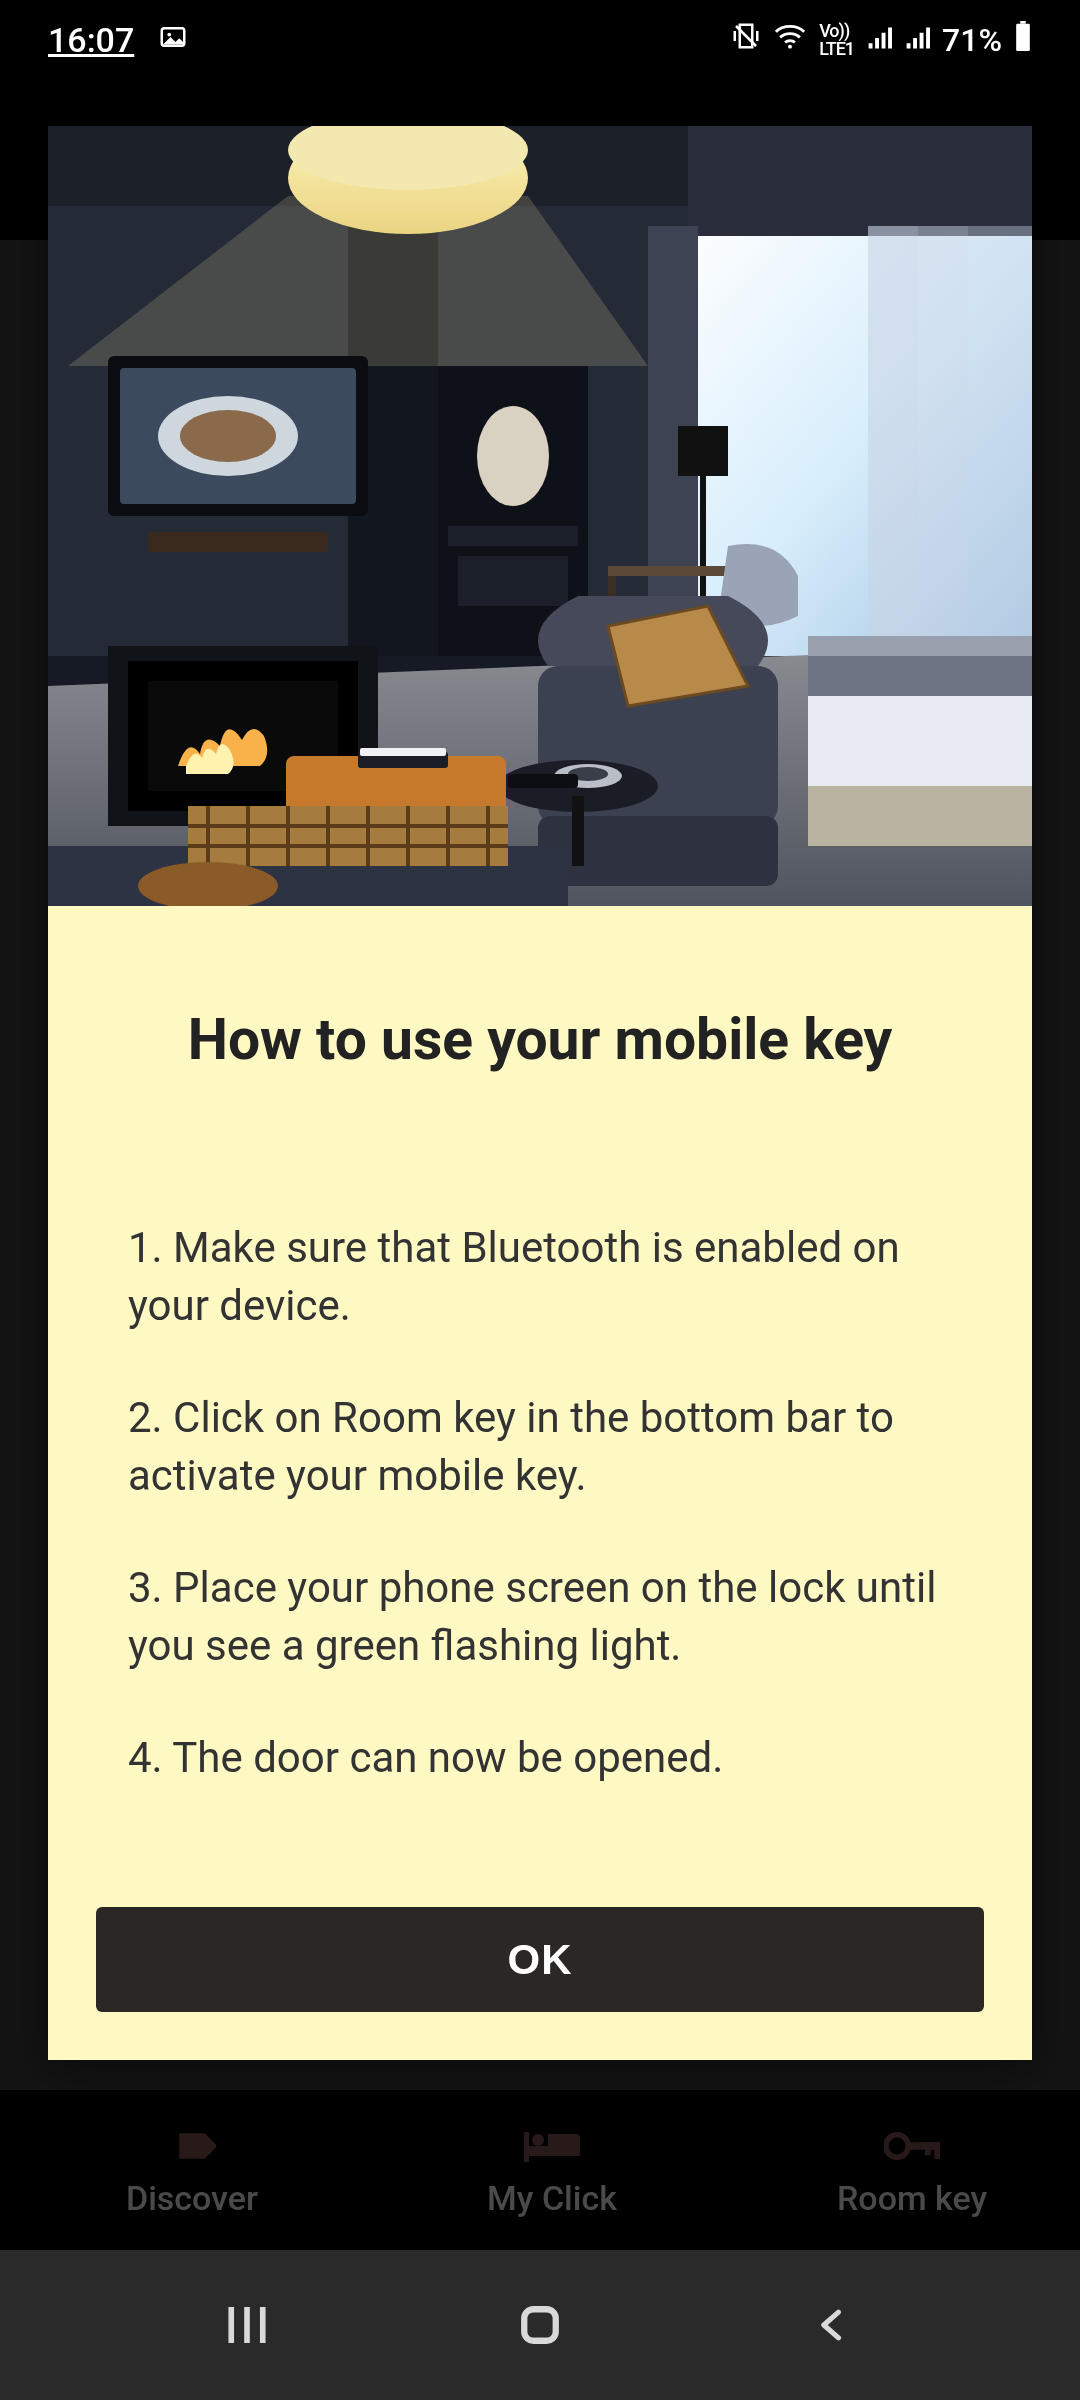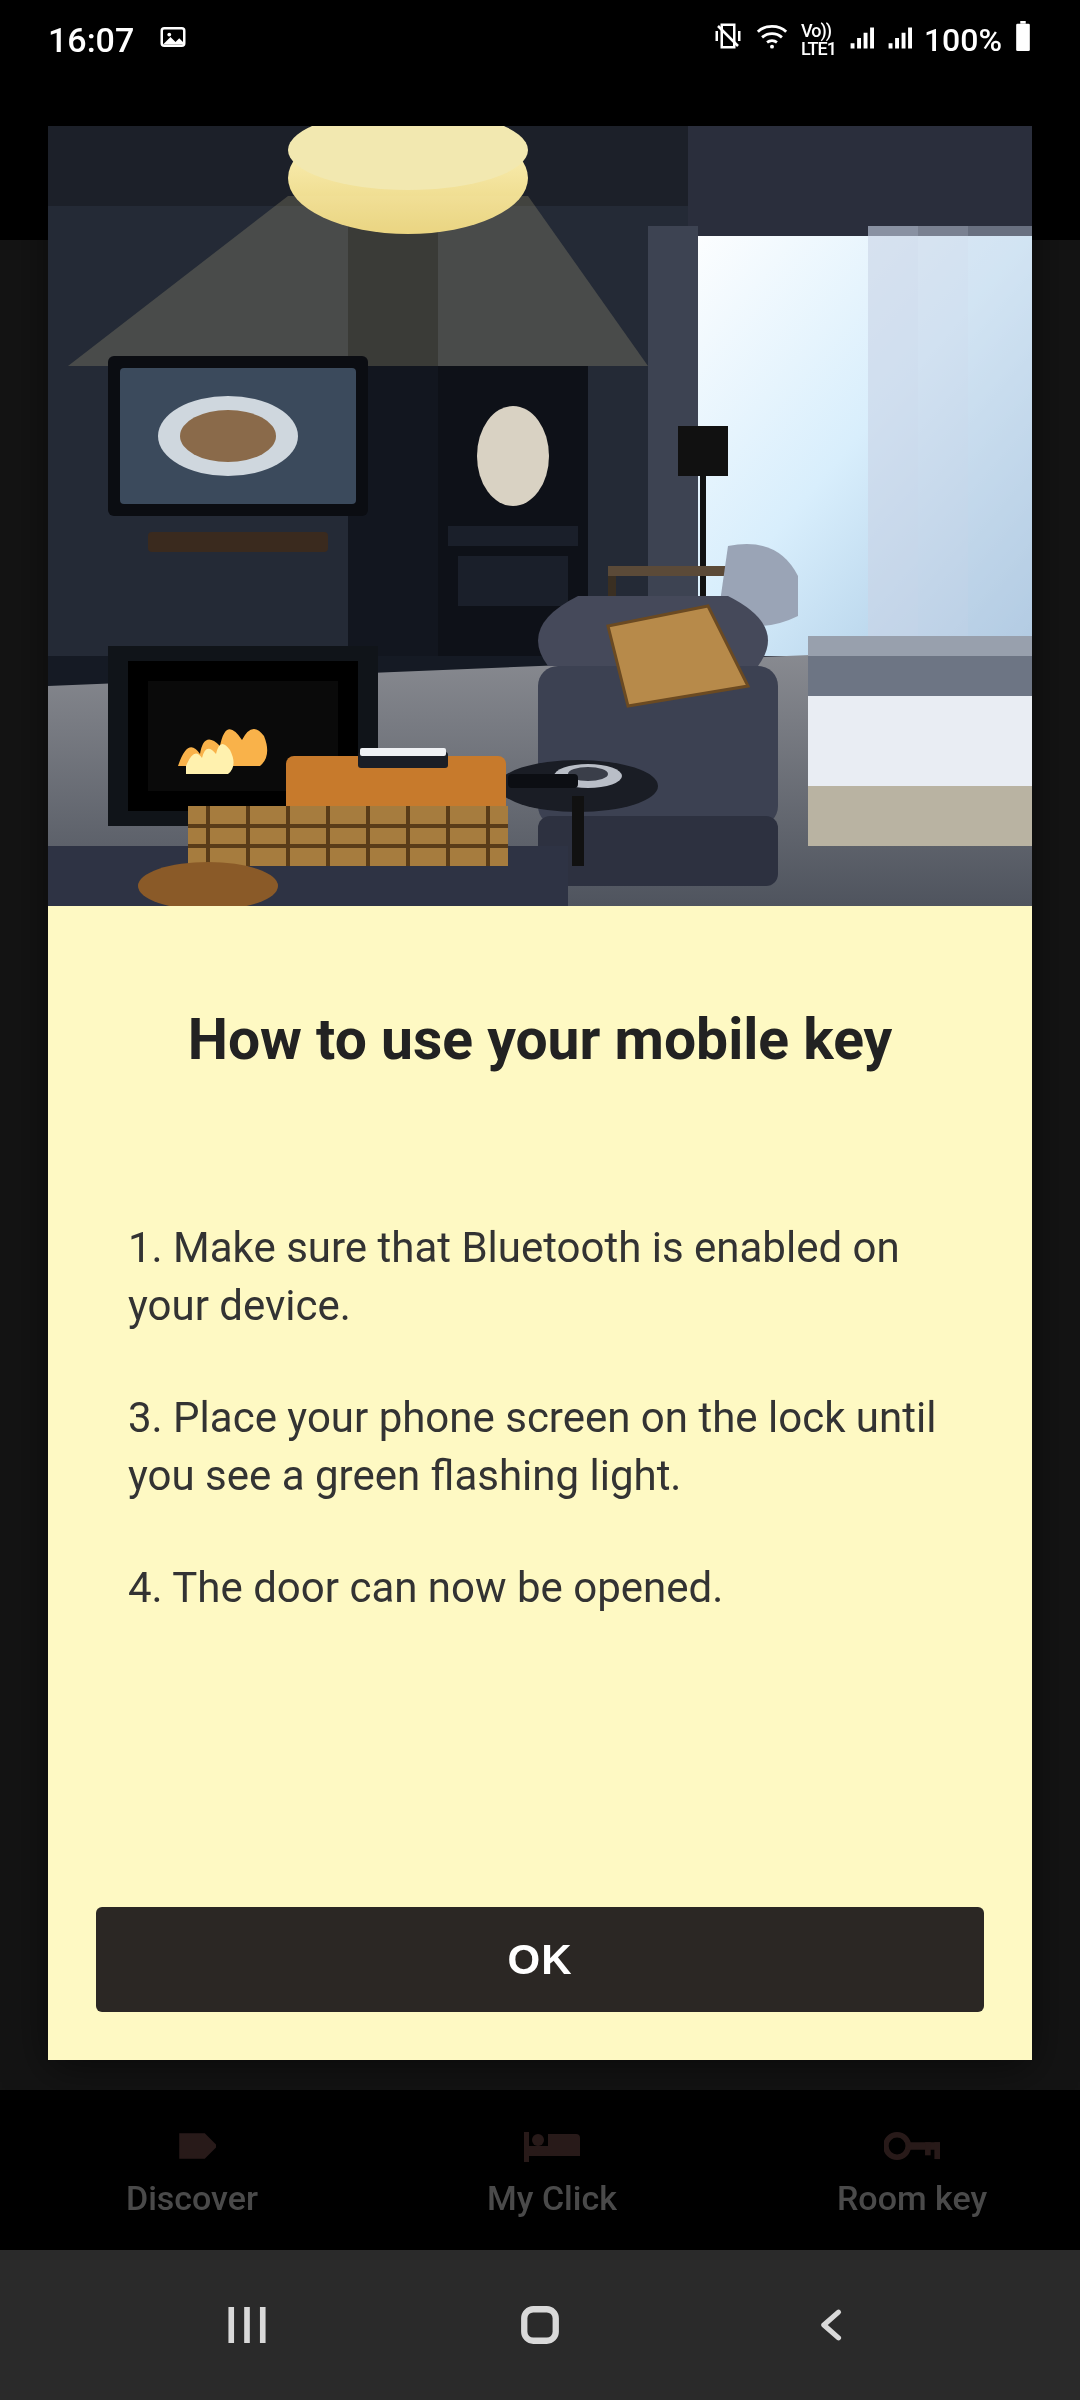--- a/index.html
+++ b/index.html
@@ -21,20 +21,21 @@
       justify-content: space-between;
       align-items: center;
       padding: 0 48px;
       font-size: 34px;
       font-weight: 500;
     }
     .status-left {
       display: flex;
       align-items: flex-end;
       gap: 24px;
+      text-decoration: underline;
     }
     .status-right {
       display: flex;
       align-items: center;
       gap: 12px;
       font-size: 32px;
       justify-content: space-between;
     }
     .status-right .net { font-size: 18px; line-height: 1; letter-spacing: -1px; }
 
@@ -191,21 +192,21 @@
     <span>
       <svg width="26" height="26" viewBox="0 0 20 20" fill="#fff">
           <path d="M2 18h3v-4H2zM7 18h3v-8H7zM12 18h3V6h-3zM17 18h3V2h-3z"></path>
         </svg>
     </span>
     <span>
       <svg width="26" height="26" viewBox="0 0 20 20" fill="#fff">
           <path d="M2 18h3v-4H2zM7 18h3v-8H7zM12 18h3V6h-3zM17 18h3V2h-3z"></path>
         </svg>
     </span>
-    <span>100%</span>
+    <span>71%</span>
     <span>
       <svg width="18" height="30" viewBox="0 0 12 22" fill="#fff">
           <rect x="4" y="0" width="4" height="2"></rect>
           <rect x="1" y="2" width="10" height="20" rx="1"></rect>
         </svg>
     </span>
   </div>
 </div>
 
 <div class="app-header"></div>
@@ -350,20 +351,21 @@
           <line x1="140" y1="720" x2="460" y2="720"></line>
       </g>
       <ellipse cx="160" cy="760" rx="70" ry="24" fill="#8a5a28"></ellipse>
     </svg>
   </div>
 
   <div class="modal-body">
     <h1 class="title">How to use your mobile key</h1>
     <div class="steps">
       <p class="step">1. Make sure that Bluetooth is enabled on your device.</p>
+      <p class="step">2. Click on Room key in the bottom bar to activate your mobile key.</p>
       <p class="step">3. Place your phone screen on the lock until you see a green flashing light.</p>
       <p class="step">4. The door can now be opened.</p>
     </div>
   </div>
 
   <div class="btn-row">
     <button class="ok-btn">OK</button>
   </div>
 </div>
 

